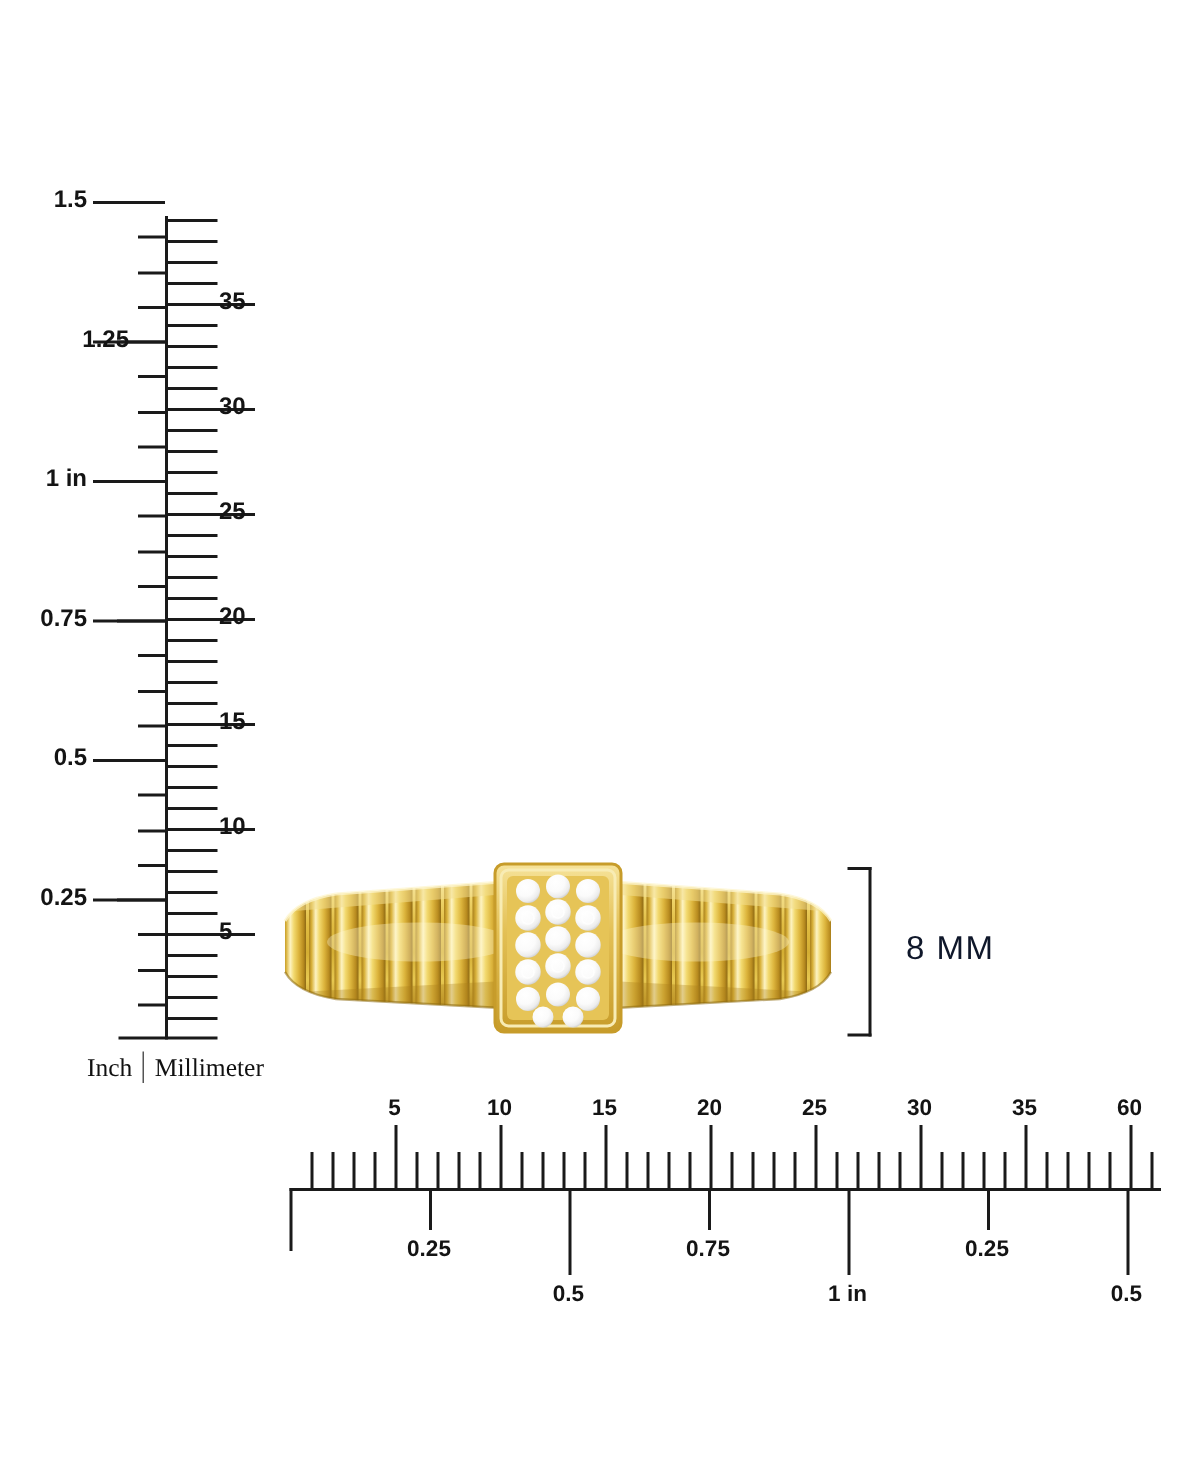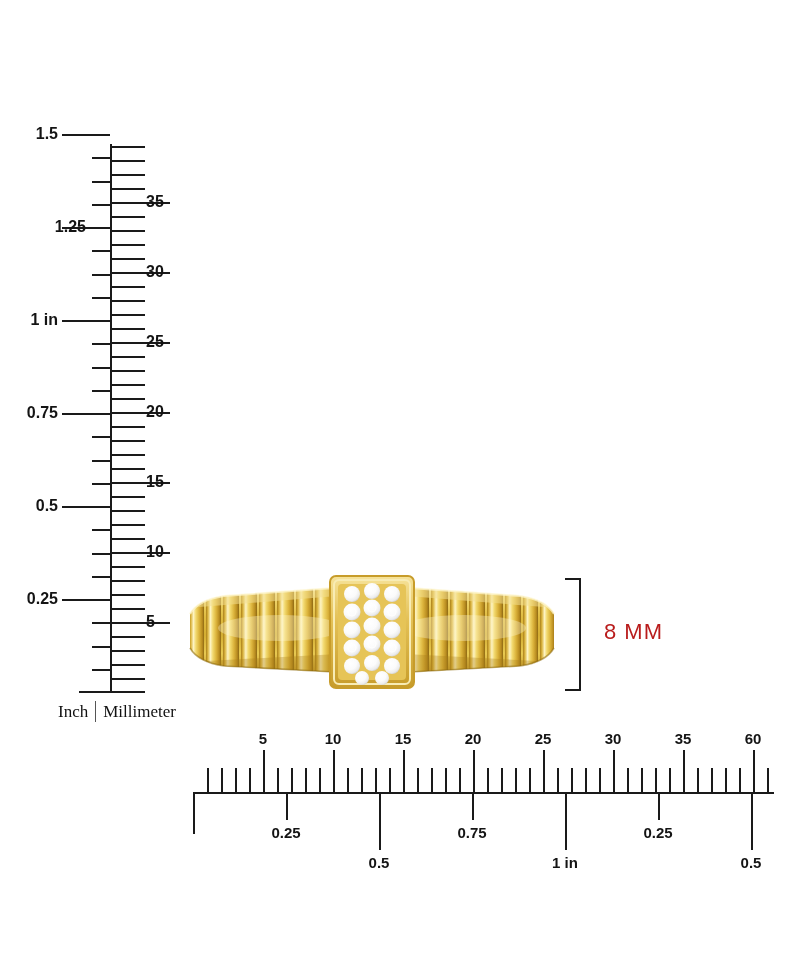--- a/index.html
+++ b/index.html
@@ -37,21 +37,21 @@
             transform:translateX(-50%);}
   .h-lbl-in{position:absolute;font-size:15px;font-weight:600;color:#141414;
             transform:translateX(-50%);}
   .h-endcap{position:absolute;width:2px;background:#1a1a1a;}
 
   
   .bracket{position:absolute;left:565px;top:578px;width:16px;height:113px;}
   .bracket .b-v{position:absolute;right:0;top:0;width:2px;height:113px;background:#1a1a1a;}
   .bracket .b-t{position:absolute;left:0;top:0;width:16px;height:2px;background:#1a1a1a;}
   .bracket .b-b{position:absolute;left:0;bottom:0;width:16px;height:2px;background:#1a1a1a;}
-  .mm-caption{position:absolute;left:604px;top:619px;font-size:22px;letter-spacing:1px;color:#b91c1c;}
+  .mm-caption{position:absolute;left:604px;top:619px;font-size:22px;letter-spacing:1px;color:#0f172a;}
 
   
   .ring{position:absolute;left:188px;top:566px;width:368px;height:132px;}
 </style>
 </head>
 <body>
 
 <div class="stage">
 
   <div class="vruler">

